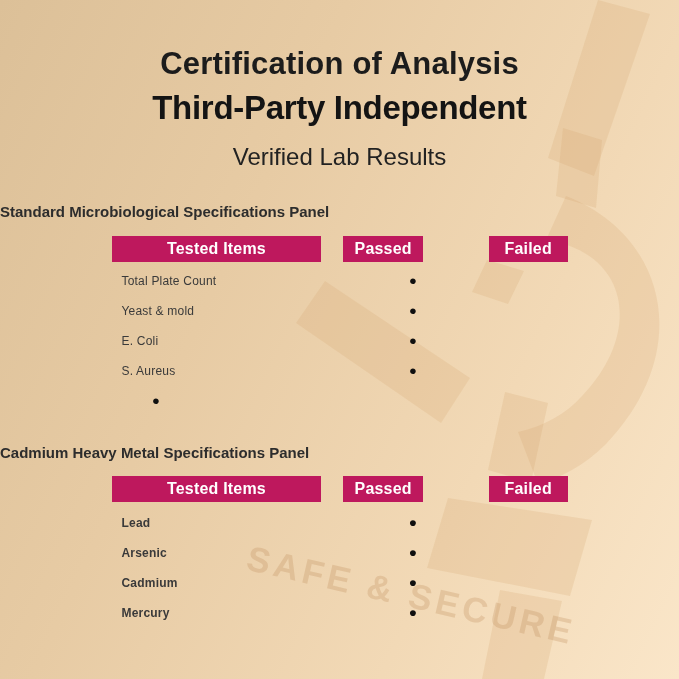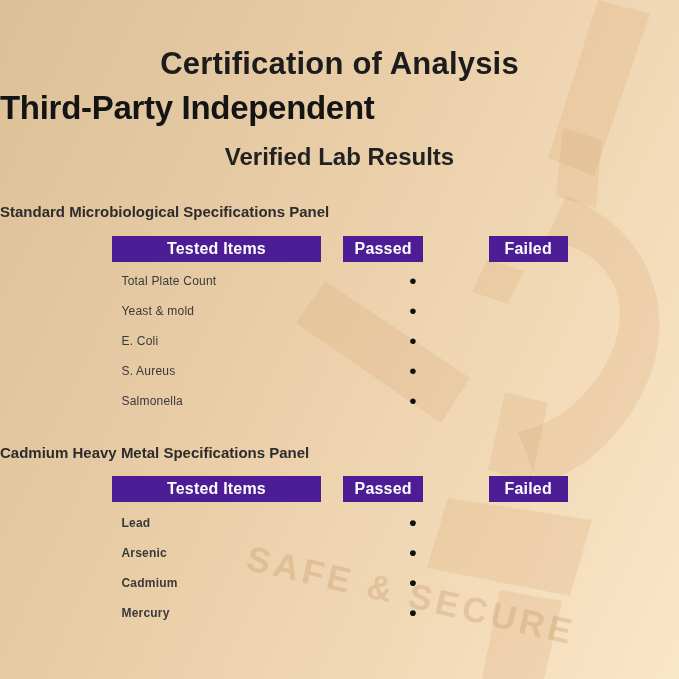--- a/index.html
+++ b/index.html
@@ -38,52 +38,52 @@
   .title-line1 {
     text-align: center;
     font-size: 31px;
     line-height: 36px;
     font-weight: 700;
     color: #1c1c1c;
     letter-spacing: 0.2px;
   }
   .title-line2 {
     margin-top: 6px;
-    text-align: left;
+    text-align: center;
     font-size: 33px;
     line-height: 40px;
     font-weight: 700;
     color: #141414;
     letter-spacing: -0.3px;
   }
   .title-line3 {
     margin-top: 14px;
     text-align: center;
     font-size: 24px;
     line-height: 30px;
-    font-weight: 700;
+    font-weight: 400;
     color: #222222;
   }
 
   .panel-title {
     font-size: 15px;
     line-height: 20px;
     font-weight: 700;
     color: #2d2d2d;
   }
   .panel-title.first { margin-top: 30px; }
   .panel-title.second { margin-top: 27px; }
 
   .coa-table { width: 456px; margin: 0 auto; }
   .table-header { display: flex; gap: 22px; }
   .table-header.first { margin-top: 14px; }
   .table-header.second { margin-top: 13px; }
   .header-cell {
     height: 26px;
-    background: #4c1d95;
+    background: #be185d;
     color: #ffffff;
     font-size: 16px;
     font-weight: 700;
     display: flex;
     align-items: center;
     justify-content: center;
     letter-spacing: 0.2px;
   }
   .col-items  { width: 235px; }
   .col-passed { width: 89px; }
@@ -169,21 +169,20 @@
           <div class="cell-item">E. Coli</div>
           <div class="cell-passed">•</div>
           <div class="cell-failed"></div>
         </div>
         <div class="table-row">
           <div class="cell-item">S. Aureus</div>
           <div class="cell-passed">•</div>
           <div class="cell-failed"></div>
         </div>
         <div class="table-row">
-          <div class="cell-item">Salmonella</div>
           <div class="cell-passed">•</div>
           <div class="cell-failed"></div>
         </div>
       </div>
   </div>
 
   <div class="panel-title second">Cadmium Heavy Metal Specifications Panel</div>
 
   <div class="coa-table">
     <div class="table-header second">

